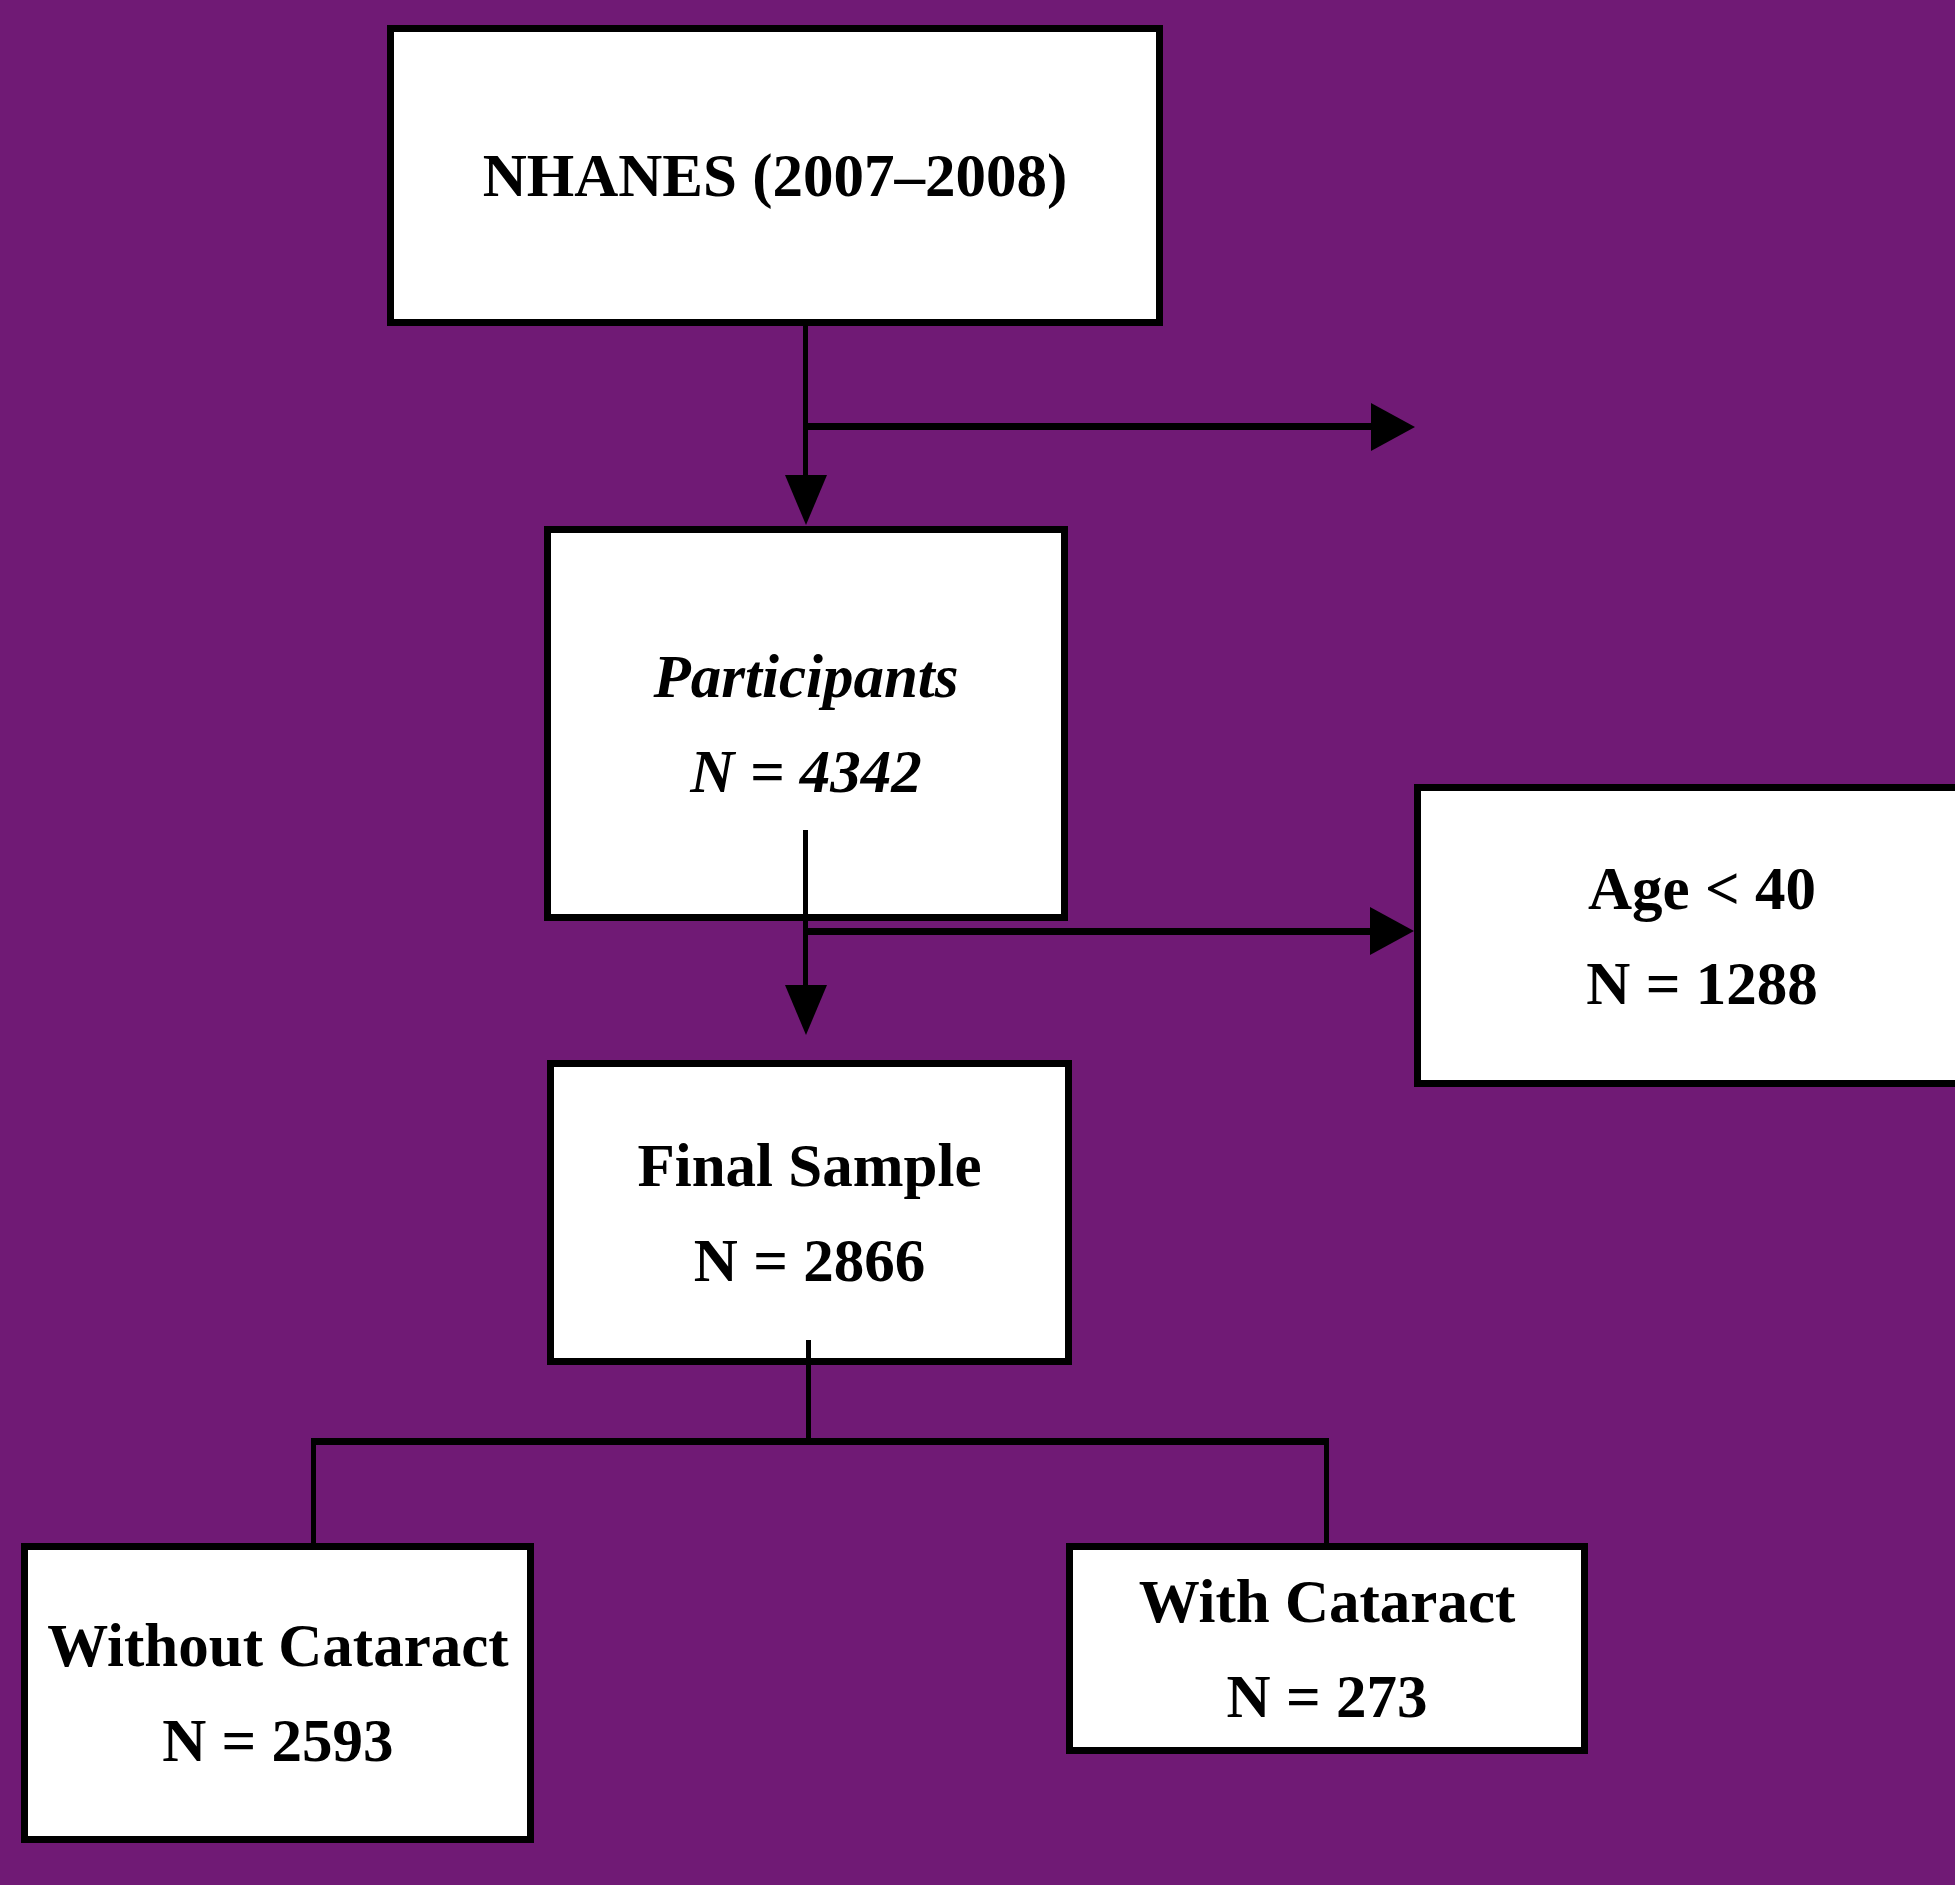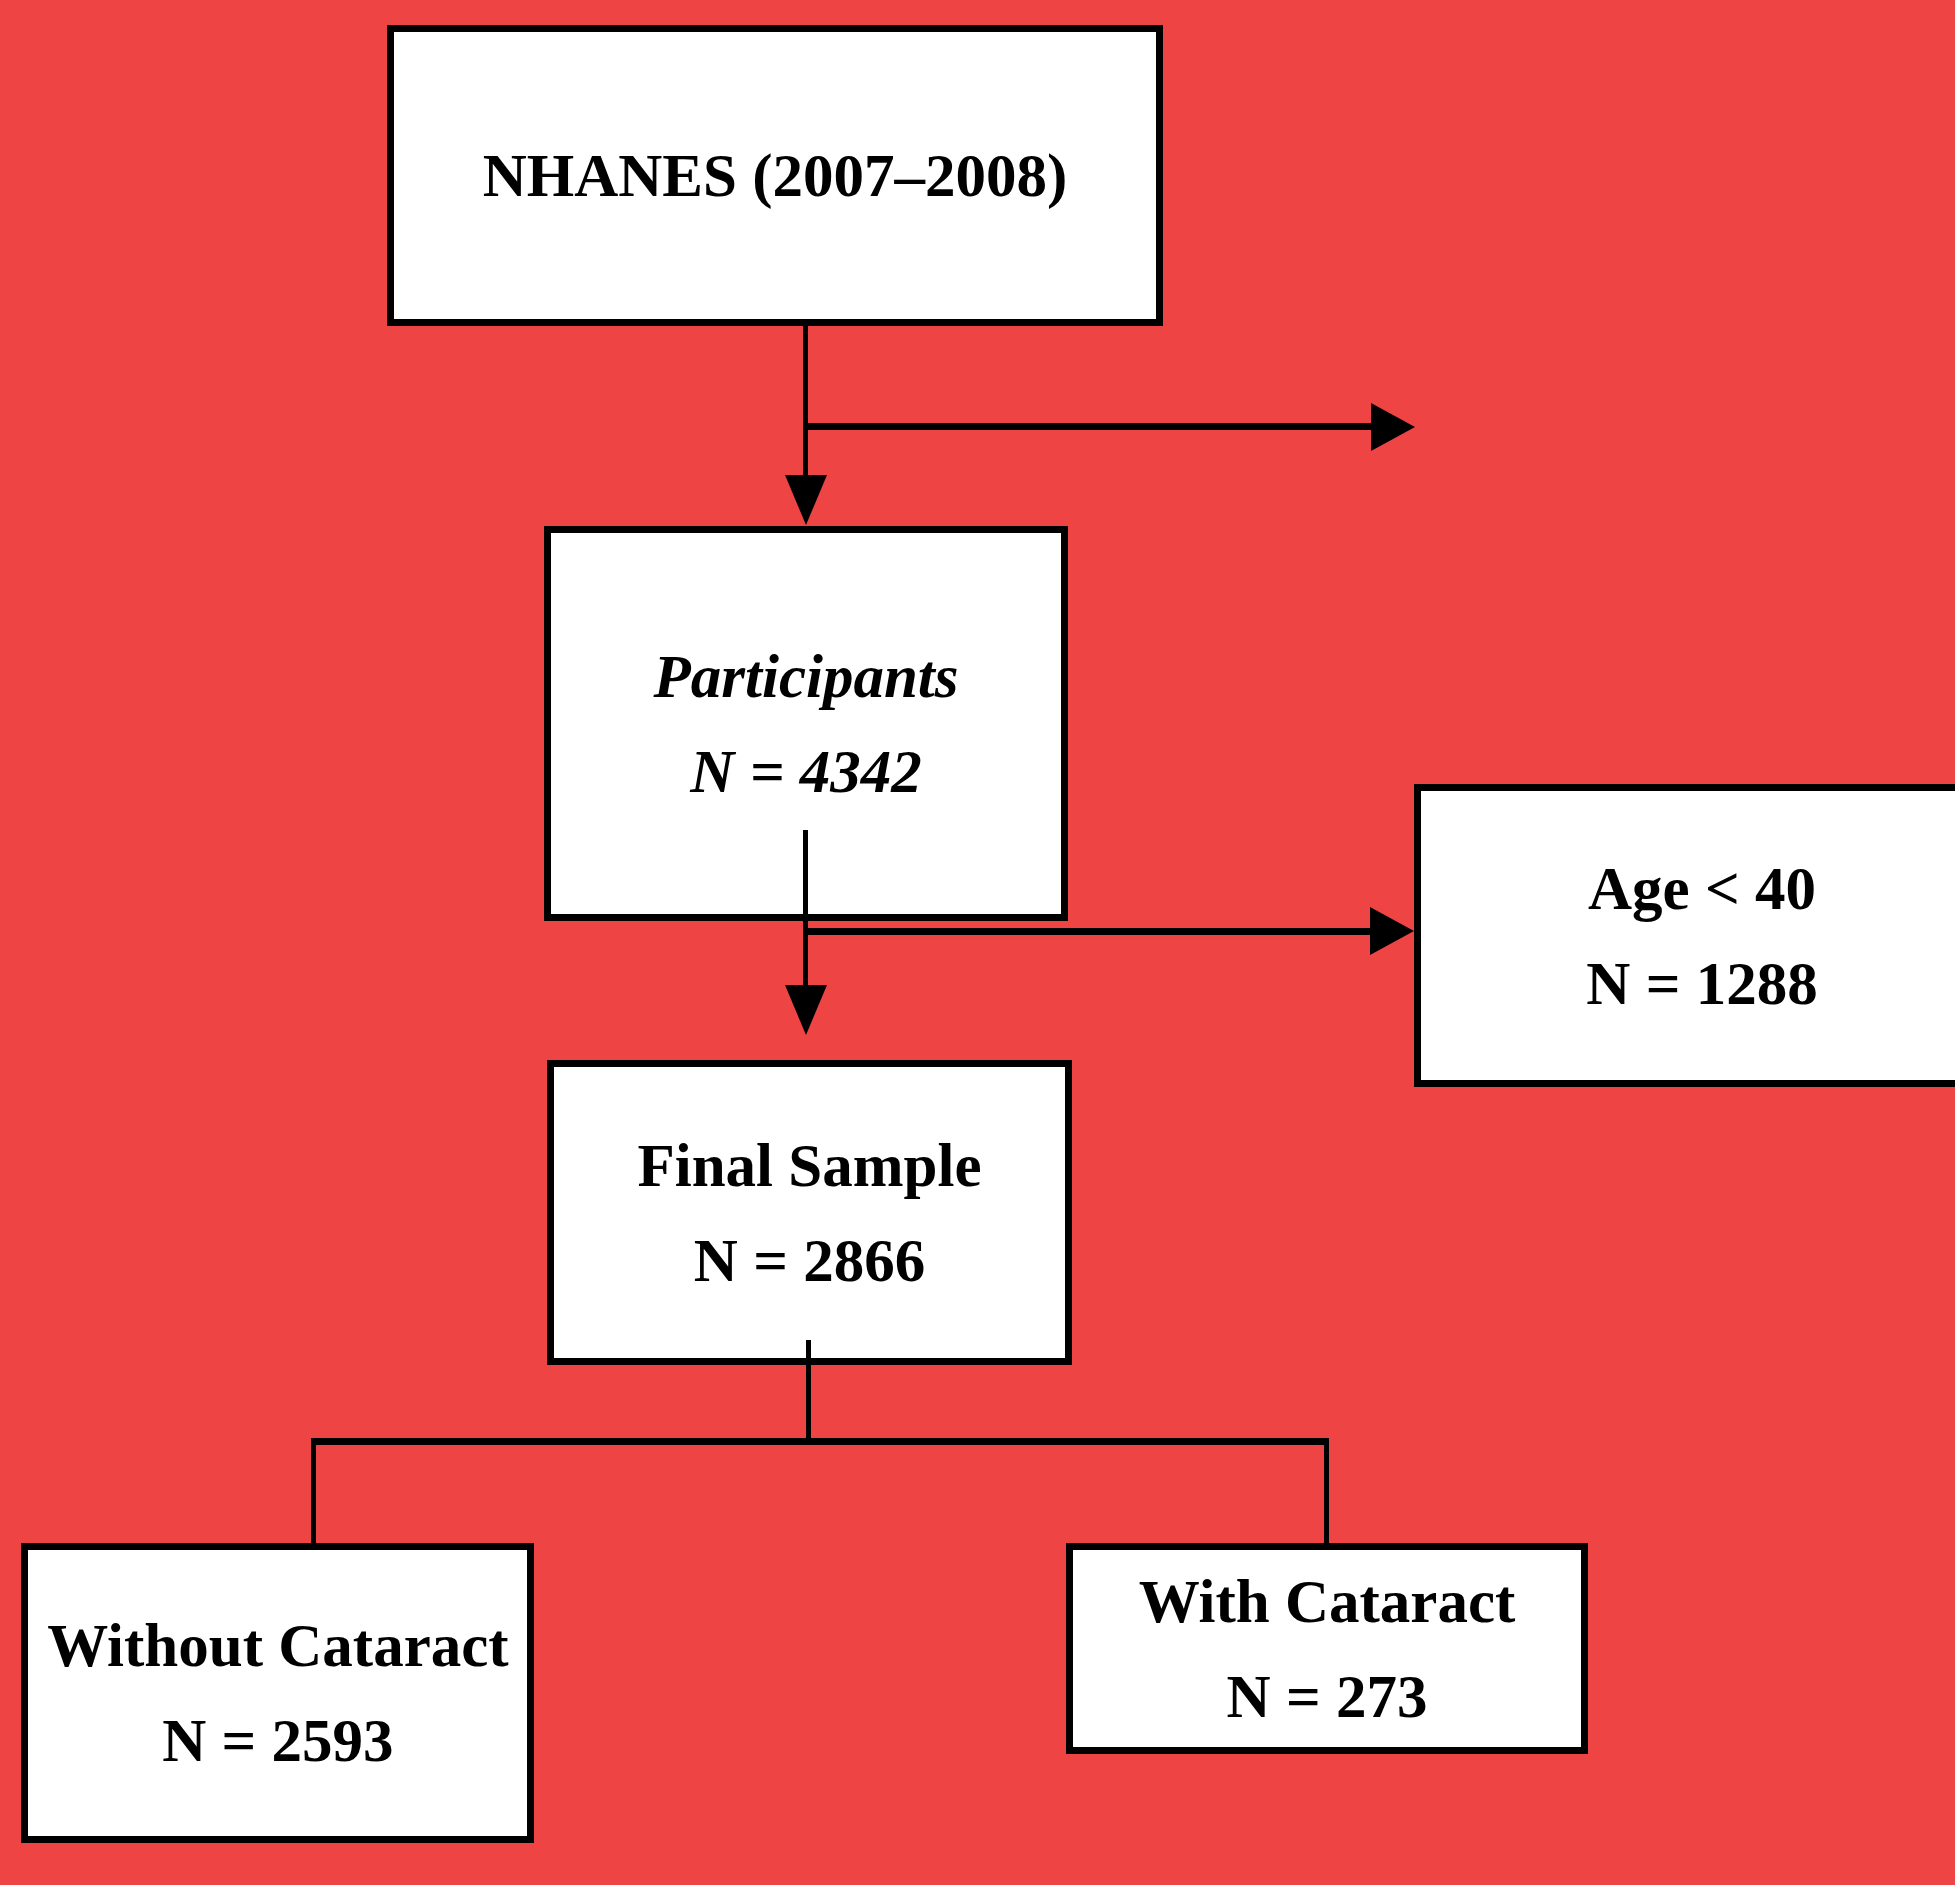--- a/index.html
+++ b/index.html
@@ -4,21 +4,21 @@
 <style>
   html, body {
     margin: 0;
     padding: 0;
     background: #ffffff;
   }
   #canvas {
     position: relative;
     width: 1955px;
     height: 1885px;
-    background: #ef4444;
+    background: #701a75;
     font-family: "Liberation Serif", "DejaVu Serif", serif;
   }
   .box {
     position: absolute;
     box-sizing: border-box;
     border: 7.4px solid #000000;
     background: #ffffff;
     display: flex;
     flex-direction: column;
     justify-content: center;

